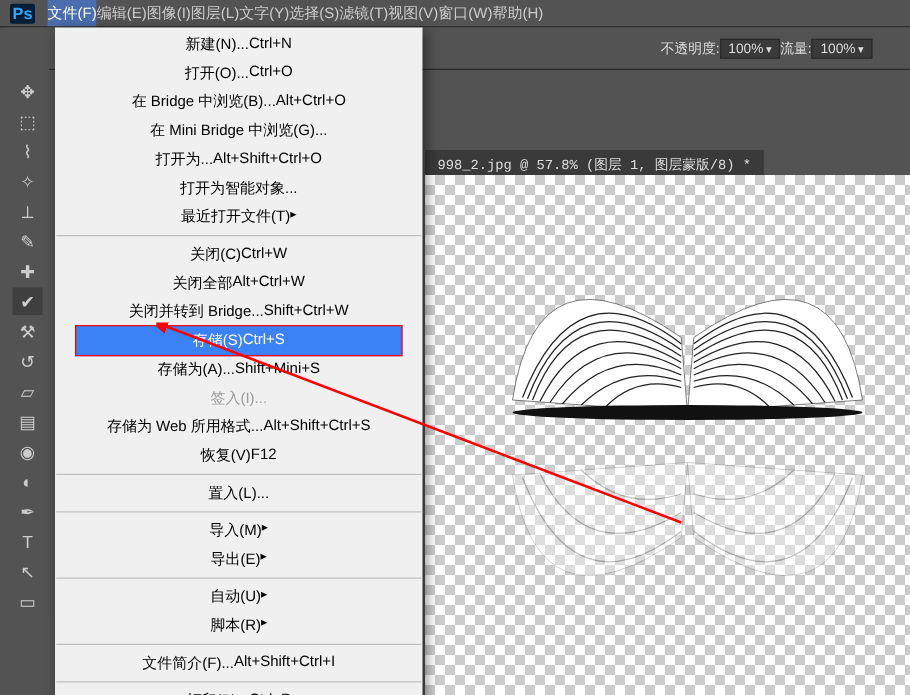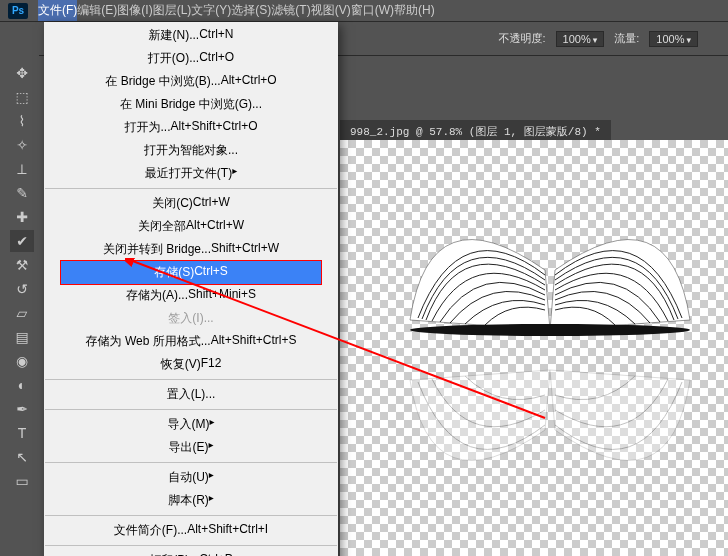--- a/index.html
+++ b/index.html
@@ -1,24 +1,24 @@
 <!DOCTYPE html>
 <html><head>
 <meta charset="utf-8">
 <style>
   * { margin: 0; padding: 0; box-sizing: border-box; }
   body { font-family: "Microsoft YaHei", Arial, sans-serif; font-size: 12px; background: #535353; width: 728px; height: 556px; overflow: hidden; position: relative; }
   .menubar { background: #535353; height: 22px; display: flex; align-items: center; padding-left: 8px; border-bottom: 1px solid #2a2a2a; }
-  .ps-icon { width: 20px; height: 16px; background: #001e36; color: #31a8ff; font-weight: bold; font-size: 10px; display: flex; align-items: center; justify-content: center; border-radius: 2px; margin-right: 10px; }
+  .ps-icon { width: 20px; height: 16px; background: #001e36; color: #31a8ff; font-weight: bold; font-size: 13px; display: flex; align-items: center; justify-content: center; border-radius: 2px; margin-right: 10px; }
   .menu-item { color: #ccc; padding: 2px 0; cursor: default; }
   .menu-item.open { background: #4b6eaf; color: #fff; }
   .toolbox { position: absolute; left: 5px; top: 22px; width: 34px; background: #535353; display: flex; flex-direction: column; align-items: center; padding-top: 40px; gap: 2px; }
   .tool { width: 24px; height: 22px; display: flex; align-items: center; justify-content: center; color: #ccc; font-size: 14px; background: transparent; }
   .tool.sel { background: #3f3f3f; }
-  .opts-bar { position: absolute; left: 39px; top: 22px; right: 0; height: 34px; background: #535353; border-bottom: 1px solid #2a2a2a; display: flex; align-items: center; justify-content: flex-end; padding-right: 30px; gap: 10px; color: #ddd; font-size: 11px; }
+  .opts-bar { position: absolute; left: 39px; top: 22px; right: 0; height: 34px; background: #535353; border-bottom: 1px solid #2a2a2a; display: flex; align-items: center; justify-content: flex-end; padding-right: 30px; color: #ddd; font-size: 11px; }
   .pct-box { background: #3a3a3a; padding: 1px 6px; border: 1px solid #2a2a2a; }
   .doc-tab { position: absolute; left: 340px; top: 120px; color: #ddd; font-size: 11px; padding: 4px 10px; background: #3a3a3a; font-family: Liberation Mono, monospace; }
   .canvas { position: absolute; left: 340px; top: 140px; right: 0; bottom: 0; background-image:
     linear-gradient(45deg, #ccc 25%, transparent 25%),
     linear-gradient(-45deg, #ccc 25%, transparent 25%),
     linear-gradient(45deg, transparent 75%, #ccc 75%),
     linear-gradient(-45deg, transparent 75%, #ccc 75%);
     background-size: 16px 16px; background-position: 0 0, 0 8px, 8px -8px, -8px 0px; background-color: #fff; }
   .book { position: absolute; left: 60px; top: 10px; width: 300px; height: 200px; }
   .book svg { width: 100%; height: 100%; }

